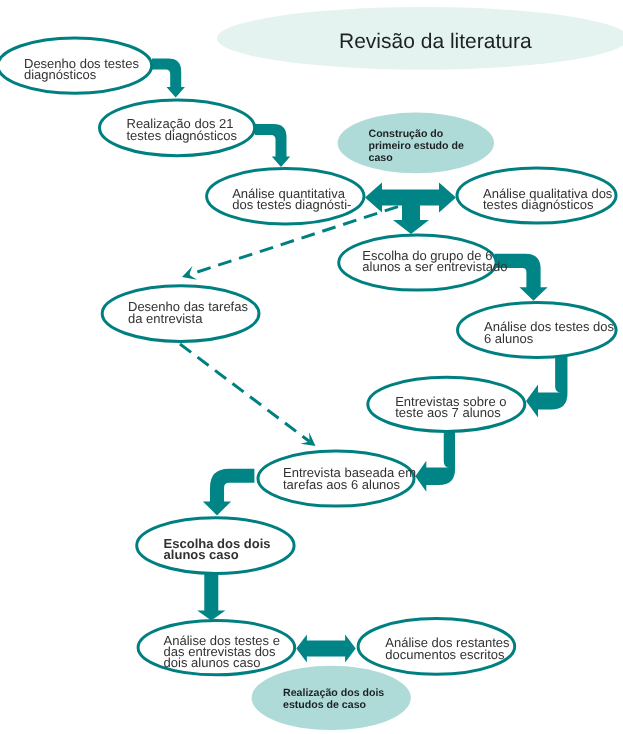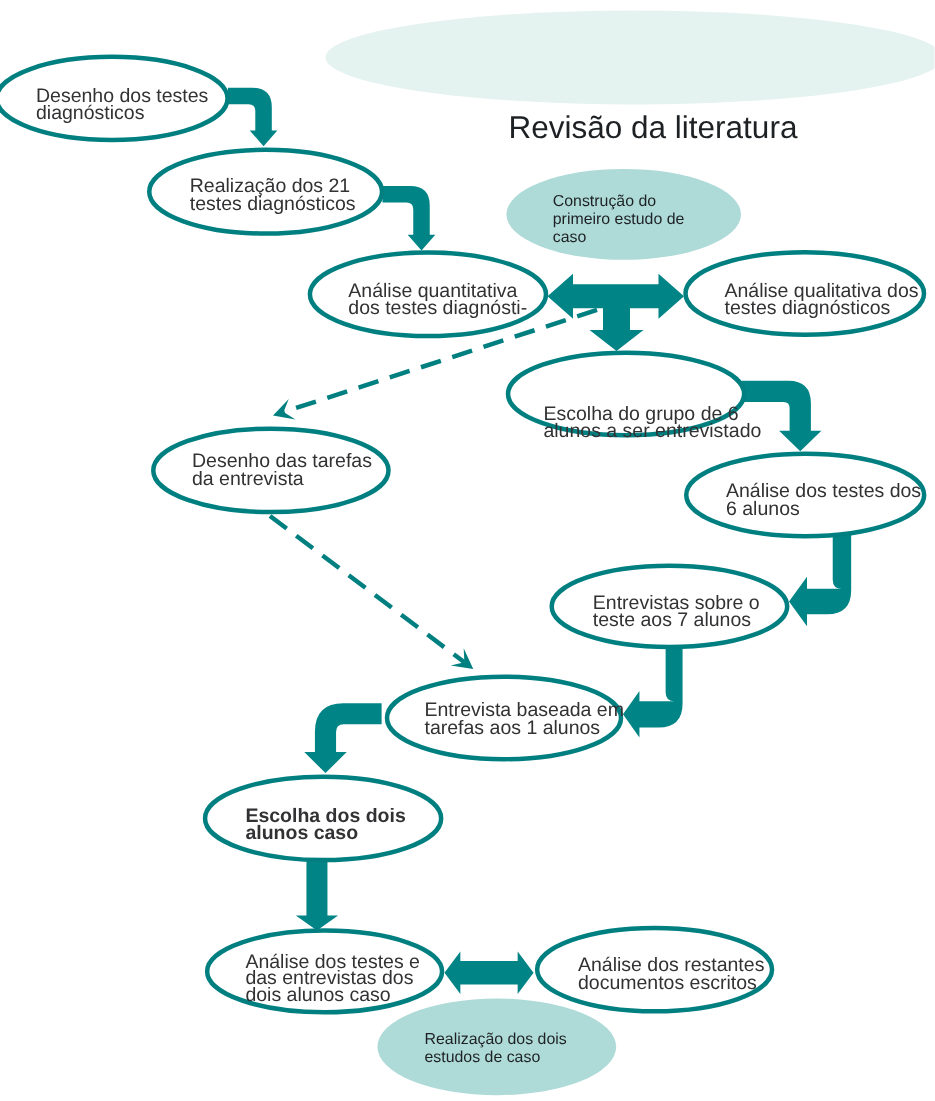--- a/index.html
+++ b/index.html
@@ -3,22 +3,22 @@
 <meta charset="utf-8">
 <style>
   html,body{margin:0;padding:0;background:#ffffff;}
   body{width:623px;height:734px;overflow:hidden;font-family:"Liberation Sans",sans-serif;}
   #stage{position:relative;width:623px;height:734px;background:#fff;
          -webkit-font-smoothing:antialiased;
          text-rendering:geometricPrecision;}
   #art{position:absolute;left:0;top:0;width:623px;height:734px;}
   .lbl{position:absolute;color:inherit;font-size:13px;line-height:11.3px;
        font-family:"Liberation Sans",sans-serif;white-space:pre-line;}
-  .ph{font-weight:normal;font-size:10.6px;line-height:12.2px;color:#1e2124;}
-  .title{color:#1e2124;margin-top:44px;}
+  .ph{font-weight:bold;font-size:10.6px;line-height:12.2px;color:#1e2124;}
+  .title{color:#1e2124;}
 </style>
 </head>
 <body>
 
 <div id="stage">
 
 <svg id="art" viewBox="0 0 623 734" xmlns="http://www.w3.org/2000/svg">
 
   <ellipse id="banner" cx="422.8" cy="38.3" rx="205.8" ry="31.3" fill="#e4f2f0"></ellipse>
 
@@ -67,30 +67,30 @@
 
 <div id="labels" style="color: rgb(50, 50, 52);">
       <div class="lbl" style="left: 24px; top: 57.8px;">Desenho dos testes
 diagnósticos</div>
       <div class="lbl" style="left: 126.5px; top: 118.3px;">Realização dos 21
 testes diagnósticos</div>
       <div class="lbl" style="left: 232.2px; top: 187.8px;">Análise quantitativa
 dos testes diagnósti-</div>
       <div class="lbl" style="left: 483px; top: 187.7px;">Análise qualitativa dos
 testes diagnósticos</div>
-      <div class="lbl" style="left: 362.3px; top: 249.7px; margin-top: 20px;">Escolha do grupo de 6
+      <div class="lbl" style="left: 362.3px; top: 249.7px;">Escolha do grupo de 6
 alunos a ser entrevistado</div>
       <div class="lbl" style="left: 484px; top: 321.4px;">Análise dos testes dos
 6 alunos</div>
       <div class="lbl" style="left: 395.2px; top: 396px;">Entrevistas sobre o
 teste aos 7 alunos</div>
       <div class="lbl" style="left: 128px; top: 301.4px;">Desenho das tarefas
 da entrevista</div>
       <div class="lbl" style="left: 283px; top: 467.3px;">Entrevista baseada em
-tarefas aos 1 alunos</div>
+tarefas aos 6 alunos</div>
       <div class="lbl" style="left: 163.6px; top: 537.7px; font-weight: bold;">Escolha dos dois
 alunos caso</div>
       <div class="lbl" style="left: 163.6px; top: 634.6px;">Análise dos testes e
 das entrevistas dos
 dois alunos caso</div>
       <div class="lbl" style="left: 385.3px; top: 637.4px;">Análise dos restantes
 documentos escritos</div>
       <div class="lbl ph" style="left: 368.5px; top: 128px;">Construção do
 primeiro estudo de
 caso</div>

